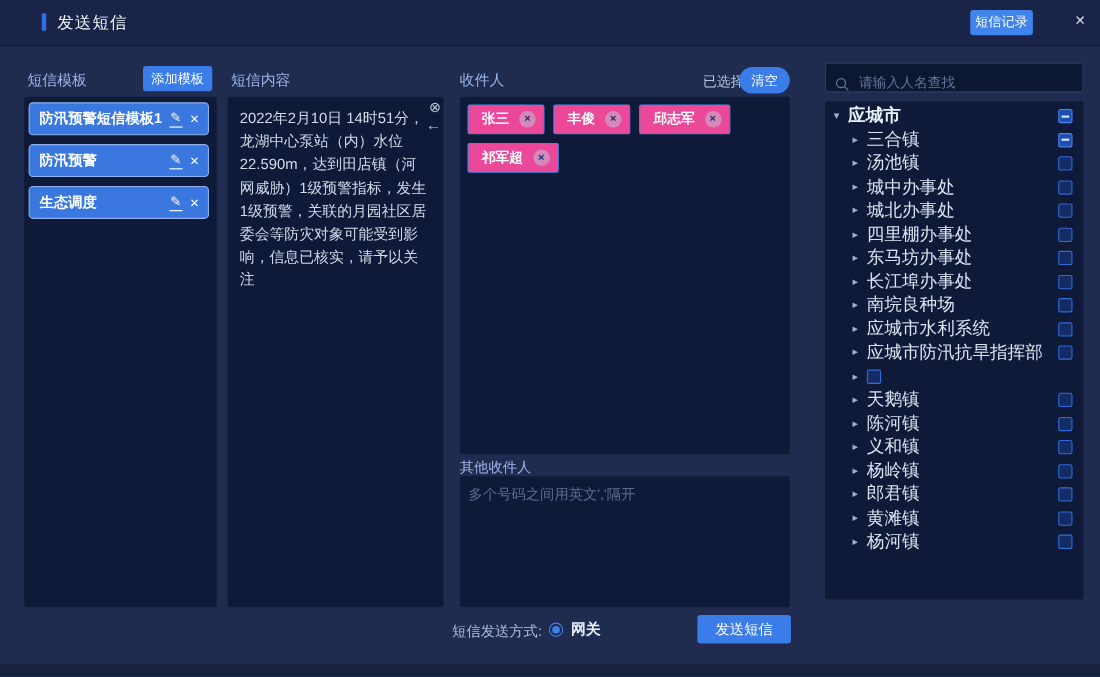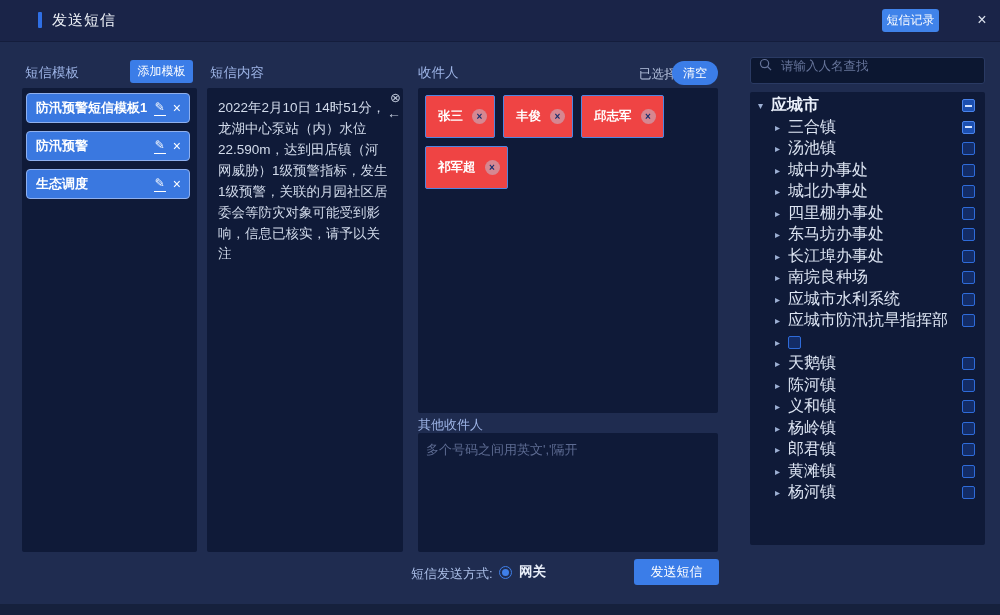--- a/index.html
+++ b/index.html
@@ -32,41 +32,41 @@
   .tpl-del{color:#fff;font-size:14px;cursor:pointer;}
   
   .content-panel{left:207px;top:88px;width:196px;height:464px;box-sizing:border-box;}
   .content-text{width:100%;height:100%;box-sizing:border-box;background:transparent;border:none;outline:none;resize:none;
     padding:10px 14px 10px 11px;font-family:inherit;font-size:13.5px;line-height:1.55;color:#d2dbeb;overflow:hidden;}
   .content-clear{position:absolute;left:390px;top:90px;color:#c2cbdc;font-size:13px;cursor:pointer;}
   .content-arrow{position:absolute;left:387px;top:105px;color:#c2cbdc;font-size:14px;cursor:pointer;}
   
   .recip-panel{left:418px;top:88px;width:300px;height:325px;padding:7px;box-sizing:border-box;}
   .chip-list{display:flex;flex-wrap:wrap;gap:8px;}
-  .r-chip{height:43px;background:#ef4444;border:1px solid #4f85e0;border-radius:2px;display:flex;align-items:center;
+  .r-chip{height:27px;background:#ec4899;border:1px solid #4f85e0;border-radius:2px;display:flex;align-items:center;
     padding:0 7px 0 12px;box-sizing:border-box;cursor:default;}
   .r-chip-name{font-size:12.5px;font-weight:bold;color:#fff;margin-right:9px;}
   .r-chip-close{width:15px;height:15px;border-radius:50%;background:rgba(190,201,222,0.5);color:#16306e;
     font-size:10px;font-weight:bold;display:flex;align-items:center;justify-content:center;cursor:pointer;}
   .selected-count{position:absolute;left:607px;top:66px;font-size:12.5px;color:#b6c3de;margin-left:32px;}
   
   .other-panel{left:418px;top:433px;width:300px;height:119px;box-sizing:border-box;}
   .other-input{width:100%;height:100%;box-sizing:border-box;background:transparent;border:none;outline:none;resize:none;
     padding:8px;font-family:inherit;font-size:13px;color:#d2dbeb;}
   .other-input::placeholder{color:#5d6b92;}
   
   .method-label{position:absolute;left:411px;top:565px;font-size:13px;color:#a9bde6;}
   .radio{position:absolute;left:499px;top:566px;width:13px;height:13px;border:1px solid #3f7fe8;border-radius:50%;
     box-sizing:border-box;display:flex;align-items:center;justify-content:center;cursor:pointer;}
   .radio-dot{width:7px;height:7px;border-radius:50%;background:#3f7fe8;}
   .method-option{position:absolute;left:519px;top:563px;font-size:13.5px;font-weight:600;color:#e8eef8;}
   .send-btn{left:634px;top:559px;width:85px;height:26px;font-size:13px;}
   
   .search-box{position:absolute;left:750px;top:57px;width:235px;height:27px;background:#0c1731;border:1px solid #2a3a63;
-    border-radius:3px;box-sizing:border-box;display:flex;align-items:flex-start;padding:0 8px;}
+    border-radius:3px;box-sizing:border-box;display:flex;align-items:flex-end;padding:0 8px;}
   .search-icon{width:13px;height:13px;margin-right:7px;flex:none;}
   .search-input{flex:1;background:transparent;border:none;outline:none;font-family:inherit;font-size:12.5px;color:#c6d1e8;}
   .search-input::placeholder{color:#66749a;}
   .tree-panel{left:750px;top:92px;width:235px;height:453px;padding-top:3px;box-sizing:border-box;overflow:hidden;}
   .tree-row{height:21.5px;display:flex;align-items:center;cursor:pointer;}
   .tree-row.root{padding-left:8px;}
   .tree-row.child{padding-left:25px;}
   .caret{width:13px;flex:none;font-size:10px;color:#9db0d4;}
   .tree-label{flex:1;font-size:16px;color:#dce4f2;white-space:nowrap;overflow:hidden;}
   .tree-row.root .tree-label{font-weight:bold;color:#eaf0fa;}

